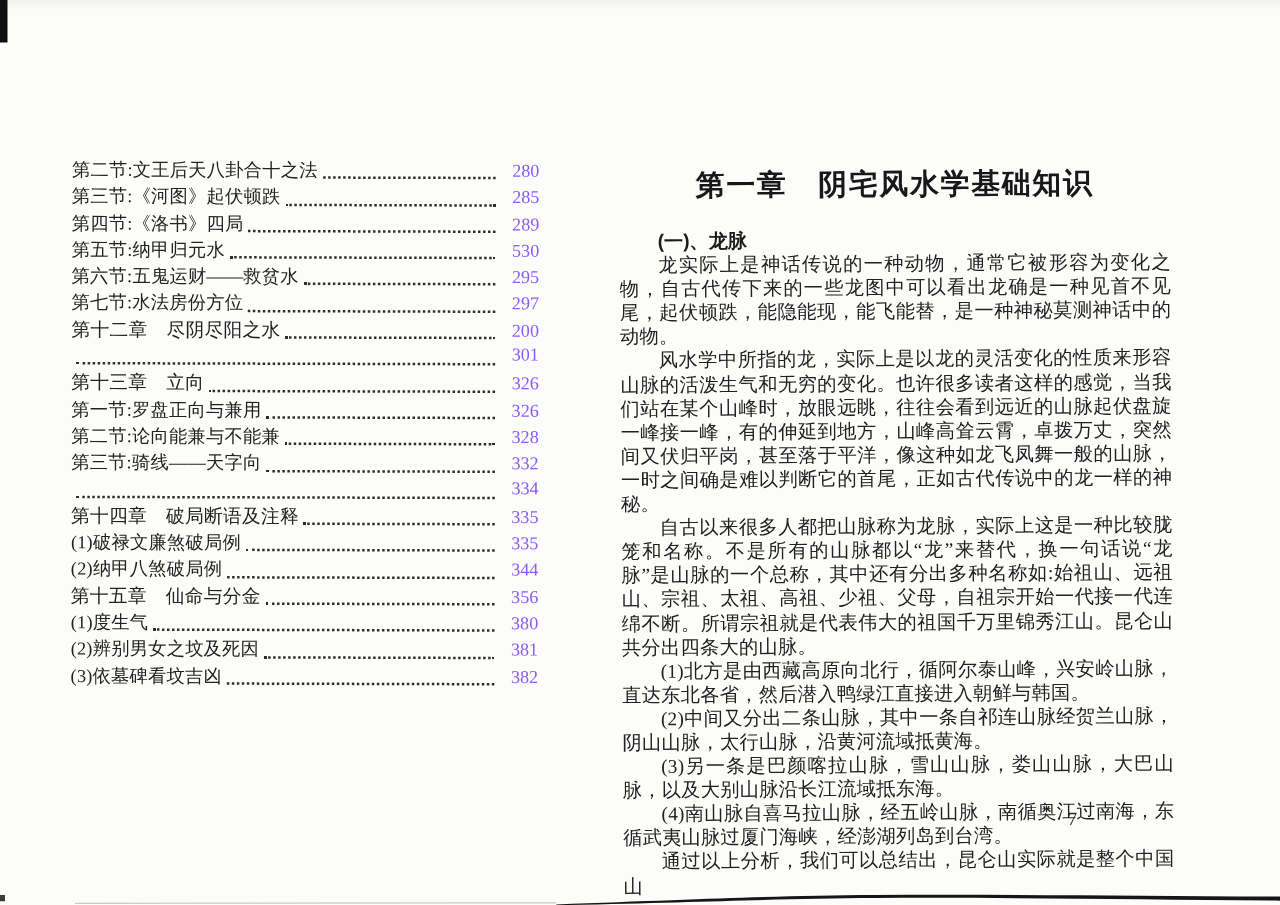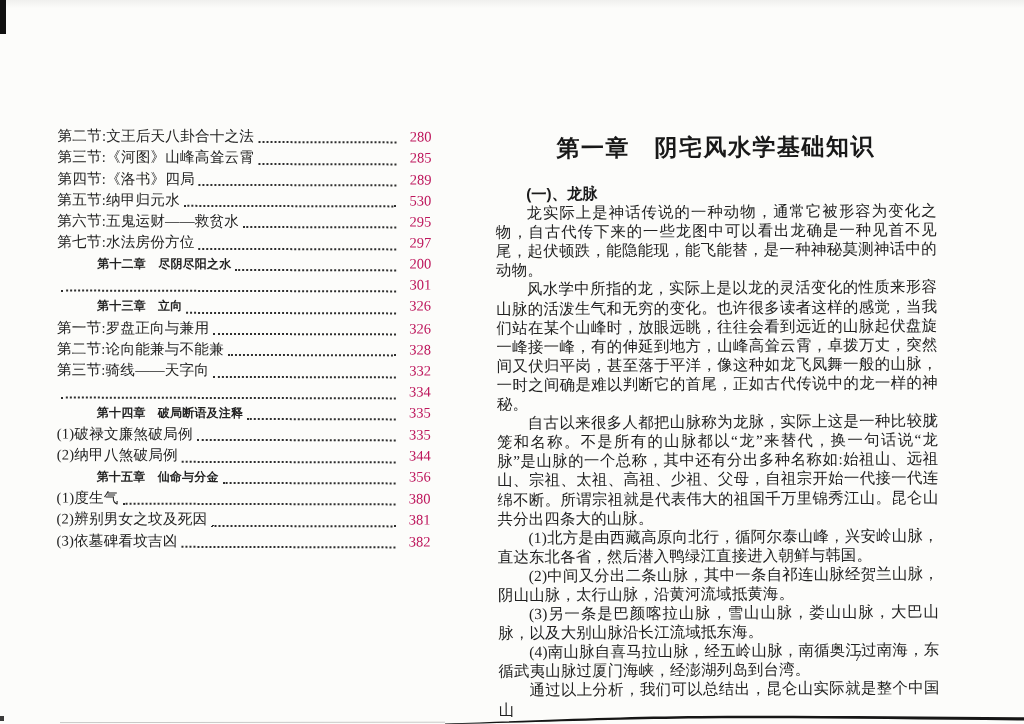--- a/index.html
+++ b/index.html
@@ -37,27 +37,26 @@
     white-space:nowrap; color:#222;
   }
   .toc-row .label { flex:0 0 auto; letter-spacing:0.2px; }
   .toc-row .leader {
     flex:1 1 auto; align-self:flex-end;
     margin:0 5px 5px 4px; min-width:10px;
     border-bottom:2.2px dotted #2e2e2e; height:0;
   }
   .toc-row .pg {
     flex:0 0 auto; width:30px; text-align:right;
-    font-size:14.5px; color:#be185d;
+    font-size:14.5px; color:#8b5cf6;
   }
   .toc-row.bold .label {
-    font-weight:bold;
+    font-weight:normal;
     font-family:"Liberation Sans","DejaVu Sans",sans-serif;
-    font-size:12px;
-    margin-left:40px;
+    font-size:15px;
   }
 
   
   .rp {
     position:absolute; left:497px; top:132px; width:441px;
     transform:rotate(-0.35deg);
   }
   .rp h1 {
     margin:0 0 21px 0;
     font-size:23px; line-height:30px;
@@ -89,21 +88,21 @@
   <div class="corner-mark"></div>
   <div class="corner-dot"></div>
 
   <div class="toc">
     <div class="toc-row">
         <span class="label">第二节:文王后天八卦合十之法</span>
         <span class="leader"></span>
         <span class="pg">280</span>
       </div>
     <div class="toc-row">
-        <span class="label">第三节:《河图》山峰高耸云霄</span>
+        <span class="label">第三节:《河图》起伏顿跌</span>
         <span class="leader"></span>
         <span class="pg">285</span>
       </div>
     <div class="toc-row">
         <span class="label">第四节:《洛书》四局</span>
         <span class="leader"></span>
         <span class="pg">289</span>
       </div>
     <div class="toc-row">
         <span class="label">第五节:纳甲归元水</span>

